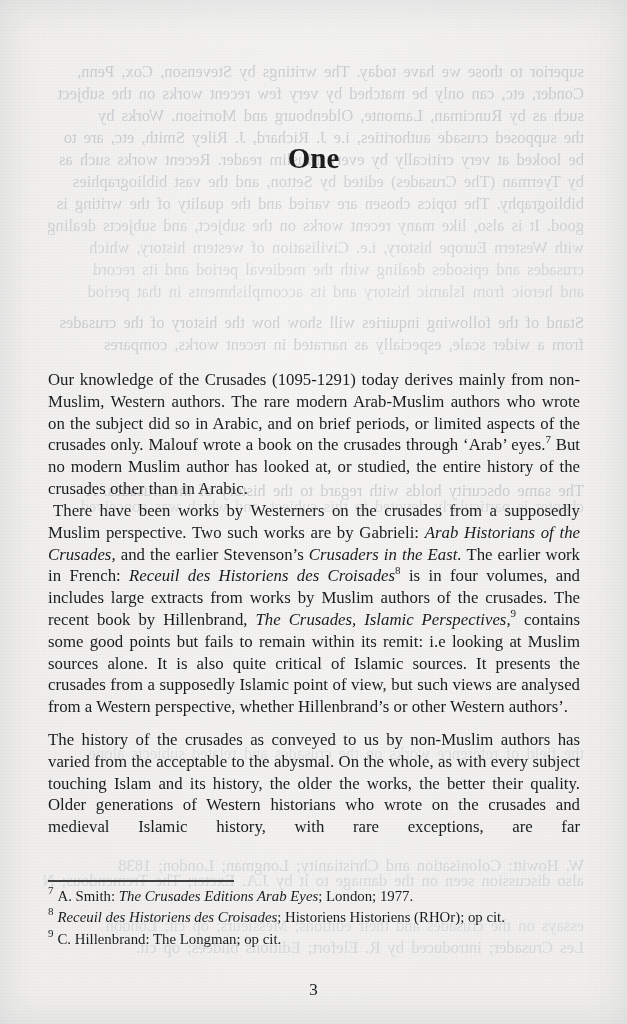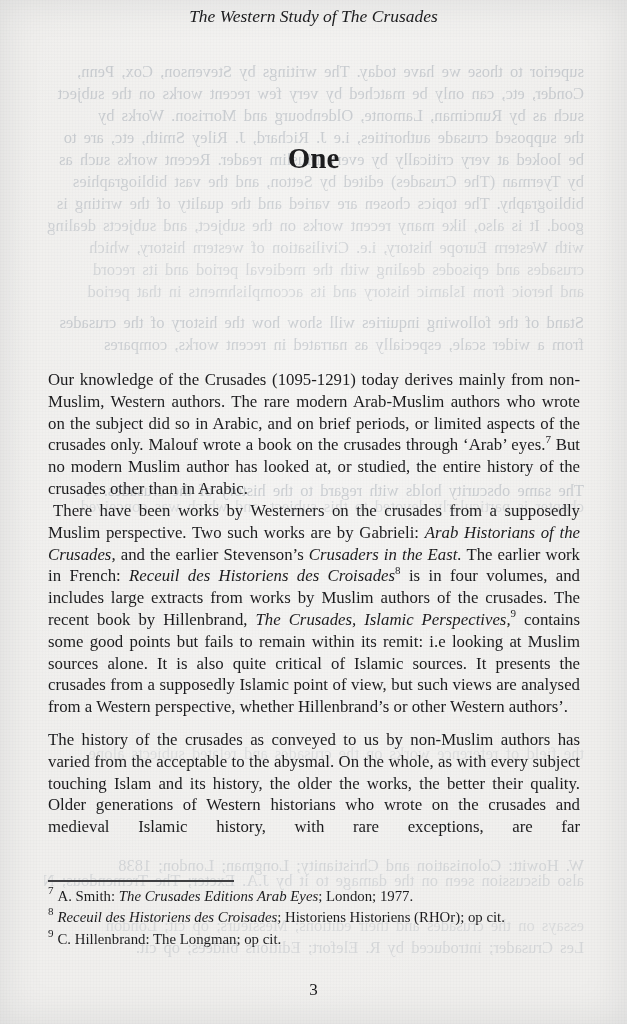--- a/index.html
+++ b/index.html
@@ -90,21 +90,20 @@
       <div class="ghost-line" style="top: 497px; opacity: 0.18;">chapter is particularly devoted to this subject, and which was conceived</div>
       <div class="ghost-line" style="top: 744px; opacity: 0.14;">the field of reference works on the crusades and related subjects alone</div>
       <div class="ghost-line" style="top: 856px; opacity: 0.22;">W. Howitt: Colonisation and Christianity; Longman; London; 1838</div>
       <div class="ghost-line" style="top: 871px; opacity: 0.2;">also discussion seen on the damage to it by J.A. Exeter; The Tremendous; Note</div>
       <div class="ghost-line" style="top: 916px; opacity: 0.16;">essays on the crusades and their editions; Messieurs; op cit; London</div>
       <div class="ghost-line" style="top: 938px; opacity: 0.2;">Les Crusader; introduced by R. Elefort; Editions blidees; op cit.</div>
     </div>
 
   <div class="content">
 
-    <div class="running-header">The Western Study of The Crusades</div>
 
     <div class="chapter-number">One</div>
 
 
     <div class="body-para para-1"><span>Our knowledge of the Crusades (1095-1291) today derives mainly from non-Muslim, Western authors. The rare modern Arab-Muslim authors who wrote on the subject did so in Arabic, and on brief periods, or limited aspects of the crusades only. Malouf wrote a book on the crusades through ‘Arab’ eyes.</span><sup>7</sup><span> But no modern Muslim author has looked at, or studied, the entire history of the crusades other than in Arabic.</span></div>
 
     <div class="body-para para-2"><span>There have been works by Westerners on the crusades from a supposedly Muslim perspective. Two such works are by Gabrieli: </span><i>Arab Historians of the Crusades,</i><span> and the earlier Stevenson’s </span><i>Crusaders in the East.</i><span> The earlier work in French: </span><i>Receuil des Historiens des Croisades</i><sup>8</sup><span> is in four volumes, and includes large extracts from works by Muslim authors of the crusades. The recent book by Hillenbrand, </span><i>The Crusades, Islamic Perspectives,</i><sup>9</sup><span> contains some good points but fails to remain within its remit: i.e looking at Muslim sources alone. It is also quite critical of Islamic sources. It presents the crusades from a supposedly Islamic point of view, but such views are analysed from a Western perspective, whether Hillenbrand’s or other Western authors’.</span></div>
 
     <div class="body-para para-3"><span>The history of the crusades as conveyed to us by non-Muslim authors has varied from the acceptable to the abysmal. On the whole, as with every subject touching Islam and its history, the older the works, the better their quality. Older generations of Western historians who wrote on the crusades and medieval Islamic history, with rare exceptions, are far</span></div>
 

